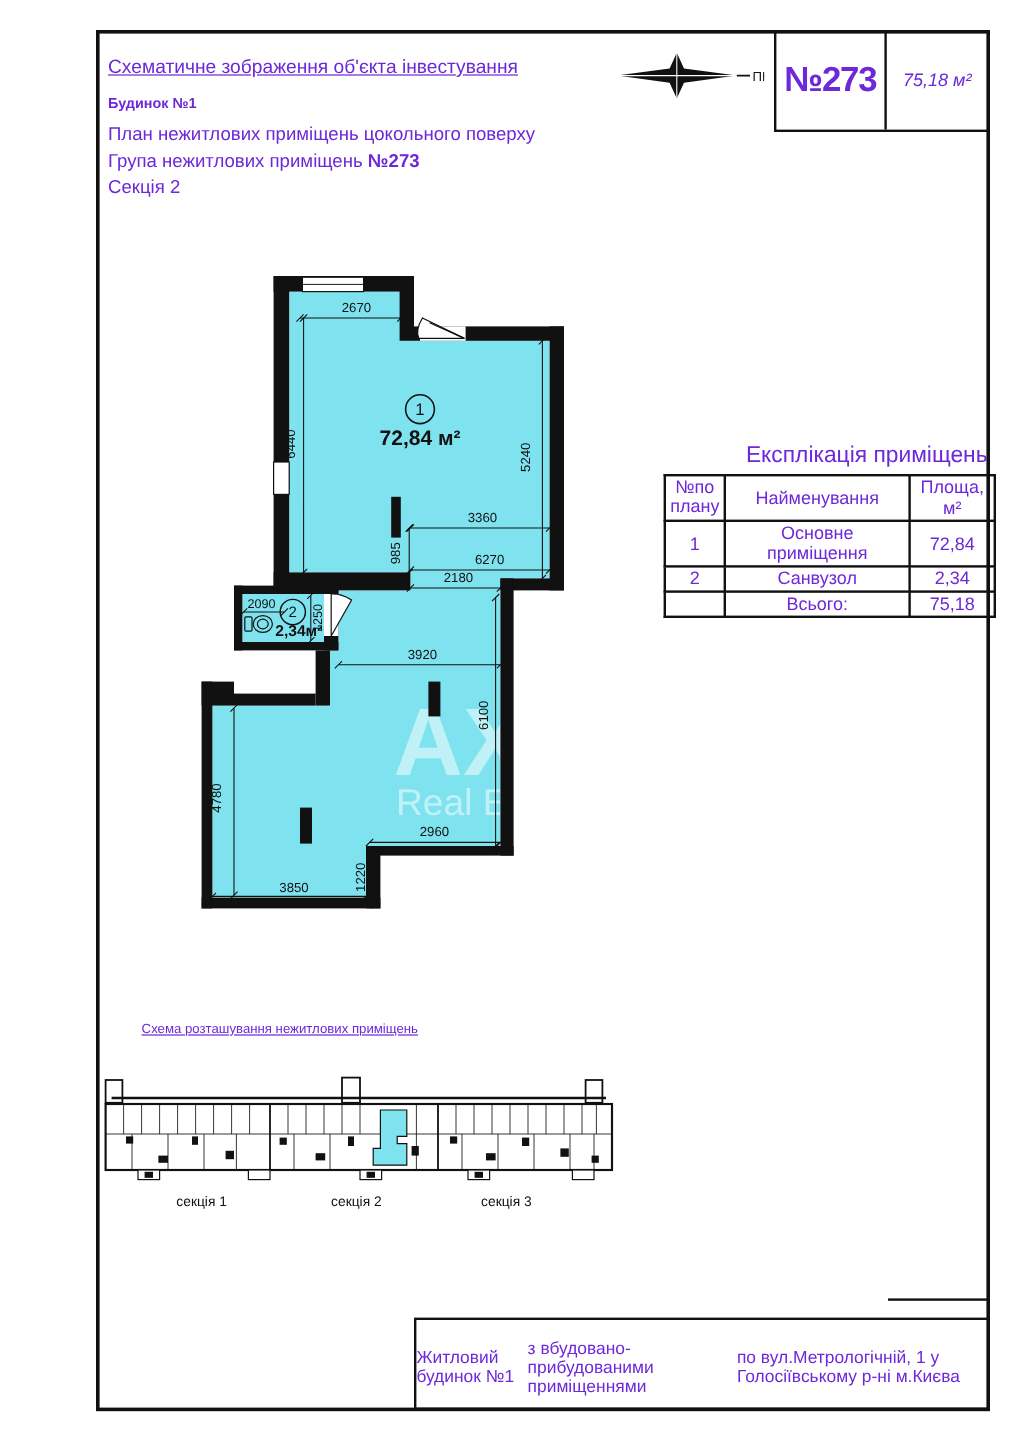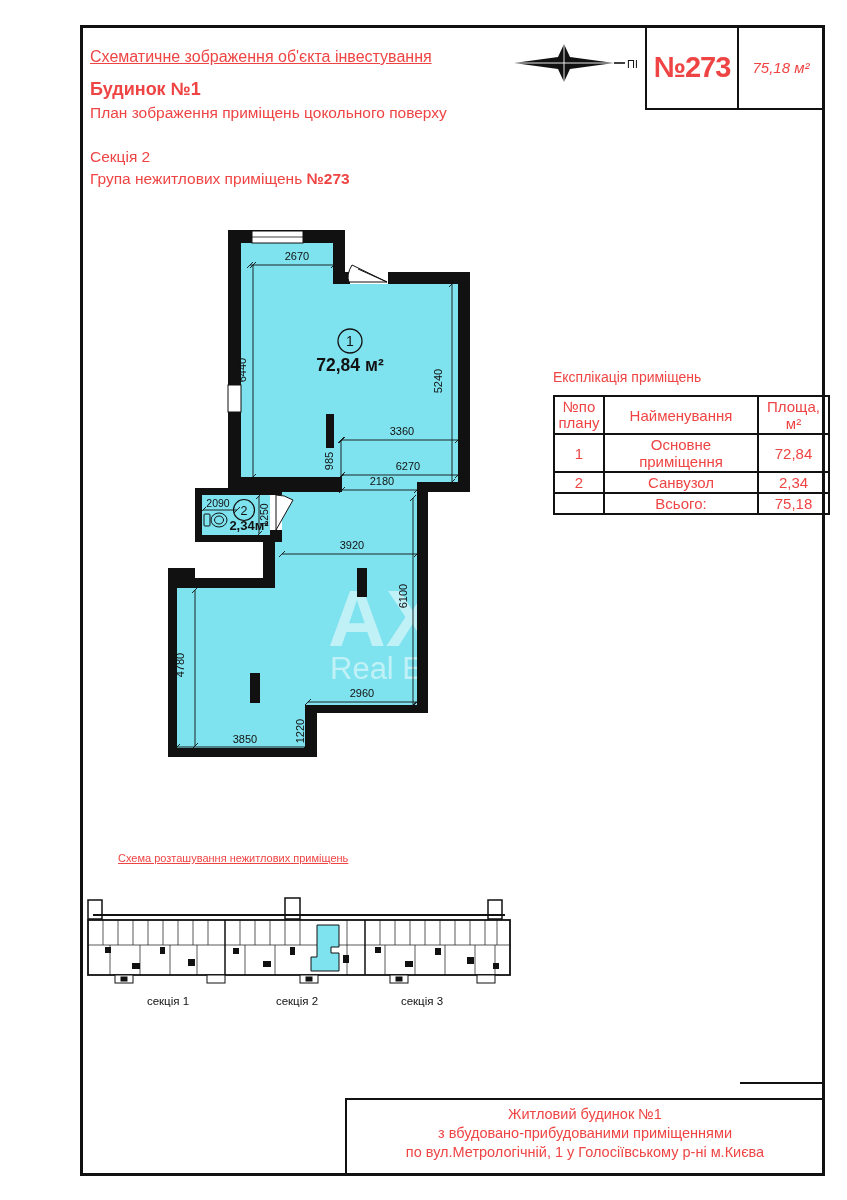--- a/index.html
+++ b/index.html
@@ -1,56 +1,56 @@
 <!DOCTYPE html>
 <html><head>
 <meta charset="utf-8">
 <style>
   html,body{margin:0;padding:0;background:#fff;}
   .page{position:relative;width:847px;height:1200px;background:#fff;
-        font-family:"Liberation Sans", sans-serif;color:#ef4444;overflow:hidden;}
+        font-family:"Liberation Sans", sans-serif;color:#6d28d9;overflow:hidden;}
   .abs{position:absolute;}
   .page-border{left:80px;top:25px;width:745px;height:1151px;border:3px solid #111;box-sizing:border-box;}
   .hdr-title{left:90px;top:48px;font-size:16px;text-decoration:underline;}
-  .hdr-building{left:90px;top:79px;font-size:18px;font-weight:bold;}
+  .hdr-building{left:90px;top:79px;font-size:12px;font-weight:bold;}
   .hdr-line{font-size:15.5px;}
   .b{font-weight:bold;}
   
   .stamp{left:645px;top:25px;width:180px;height:85px;border:2.5px solid #111;box-sizing:border-box;display:flex;}
   .stamp-num{width:90px;border-right:2.5px solid #111;display:flex;align-items:center;justify-content:center;
              font-size:29px;font-weight:bold;letter-spacing:-1px;}
   .stamp-area{flex:1;display:flex;align-items:center;justify-content:center;font-size:15px;font-style:italic;}
   
-  .tbl-title{left:553px;top:369px;width:270px;text-align:left;font-size:14px;}
+  .tbl-title{left:553px;top:369px;width:270px;text-align:right;font-size:19px;}
   table.expl{position:absolute;left:553px;top:395px;border-collapse:collapse;table-layout:fixed;}
   table.expl td{border:2px solid #111;text-align:center;font-size:15px;padding:1px 3px;vertical-align:middle;}
   td.c1{width:42px;margin-top:15px;} td.c2{width:146px;} td.c3{width:63px;}
   td.hdr1{font-size:12.5px;line-height:1.1;}
   td.name{text-align:left;padding-left:5px;margin-top:14px;}
   td.total{text-align:right;padding-right:5px;}
   .scheme-title{left:118px;top:852px;font-size:11px;text-decoration:underline;}
   
   .foot-line{left:740px;top:1082px;width:84px;border-top:2px solid #111;height:0;}
   .footer-box{left:345px;top:1098px;width:480px;height:77px;border:2.5px solid #111;box-sizing:border-box;
-              display:flex;flex-direction:column;align-items:center;padding-top:6px;gap:3px;
+              display:flex;flex-direction:row;align-items:center;padding-top:6px;gap:3px;
               font-size:14.5px;}
   svg text{font-family:"Liberation Sans", sans-serif;}
   .dim{font-size:11px;fill:#111;}
   .dim-s{font-size:10.5px;fill:#111;}
 </style>
 </head>
 <body>
 
 <div class="page">
   <div class="abs page-border"></div>
 
   <div class="abs hdr-title">Схематичне зображення об'єкта інвестування</div>
   <div class="abs hdr-building">Будинок №1</div>
-  <div class="abs hdr-line" style="left:90px;top:104px;">План зображення приміщень цокольного поверху</div>
-  <div class="abs hdr-line" style="left:90px;top:126px;margin-top:44px;"><span>Група нежитлових приміщень </span><span class="b">№273</span></div>
+  <div class="abs hdr-line" style="left:90px;top:104px;">План нежитлових приміщень цокольного поверху</div>
+  <div class="abs hdr-line" style="left:90px;top:126px;"><span>Група нежитлових приміщень </span><span class="b">№273</span></div>
   <div class="abs hdr-line" style="left:90px;top:148px;">Секція 2</div>
 
   <svg class="abs" style="left:512px;top:42px;" width="125" height="42" viewBox="0 0 125 42">
     <polygon points="52,2 58,15 102,21 58,27 52,40 46,27 2,21 46,15" fill="#111"></polygon>
     <line x1="2" y1="21" x2="102" y2="21" stroke="#fff" stroke-width="0.9"></line>
     <line x1="52" y1="2" x2="52" y2="40" stroke="#fff" stroke-width="0.9"></line>
     <line x1="102" y1="21" x2="113" y2="21" stroke="#111" stroke-width="1.6"></line>
     <text x="115" y="25.5" font-size="11" fill="#111">ПН</text>
   </svg>
 

